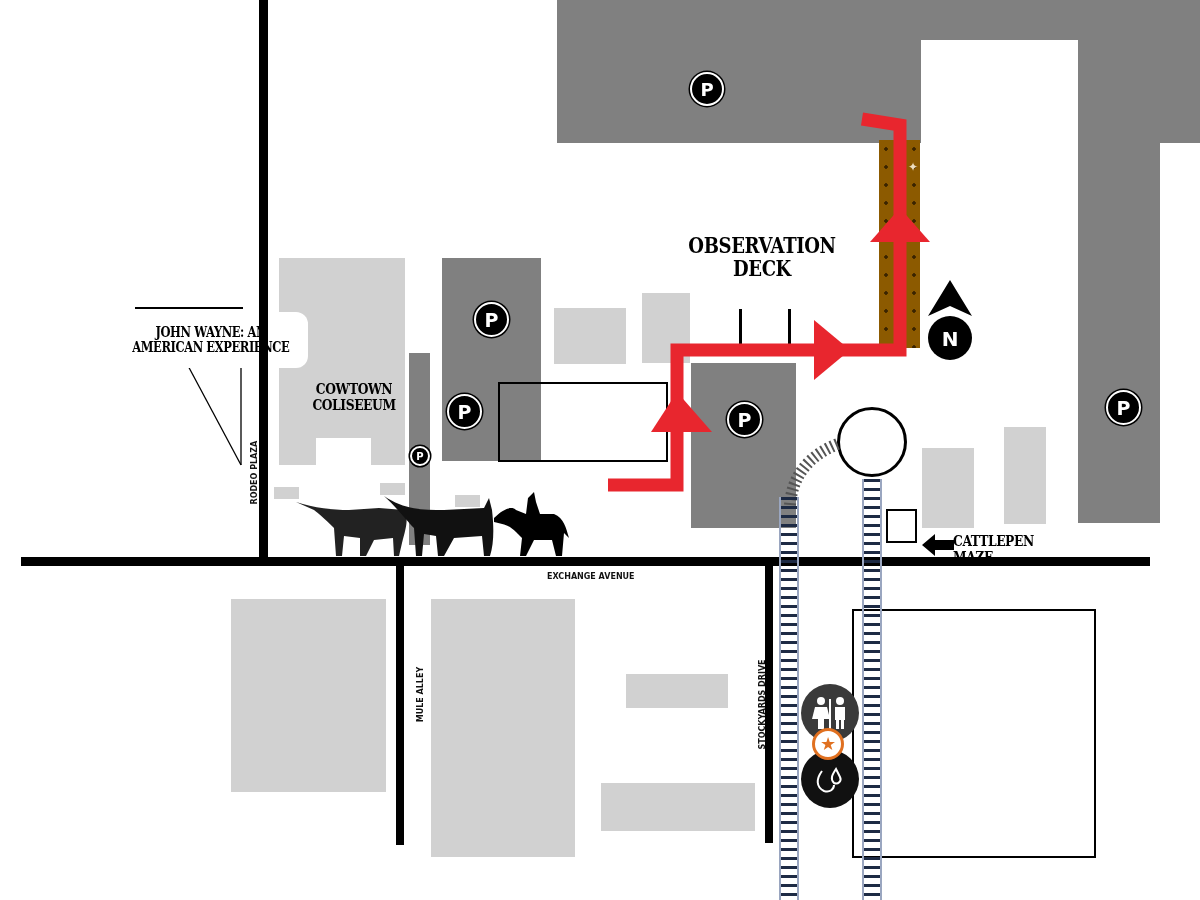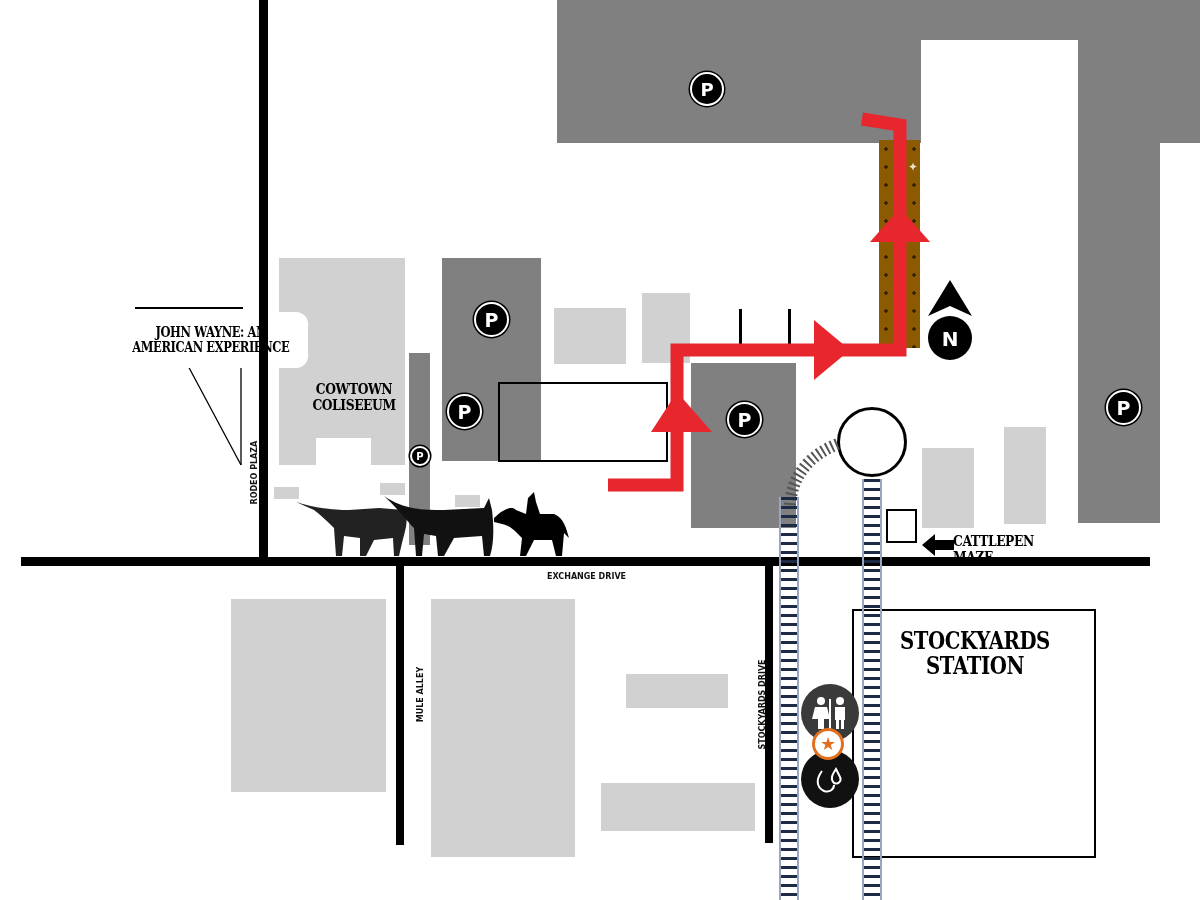--- a/index.html
+++ b/index.html
@@ -61,20 +61,26 @@
   <div class="abs bldg-light" style="left:554px;top:308px;width:72px;height:56px;"></div>
   <div class="abs bldg-light" style="left:642px;top:293px;width:48px;height:70px;"></div>
 
   <div class="abs" style="left:498px;top:382px;width:170px;height:80px;border:2px solid #000;box-sizing:border-box;"></div>
 
   <div class="abs bldg-dark" style="left:691px;top:363px;width:105px;height:165px;"></div>
   <div class="abs pin" style="left:727px;top:402px;width:31px;height:31px;font-size:19px;">
       <span>P</span>
     </div>
 
+  <div class="abs" style="left:672px;top:234px;width:180px;">
+    <div class="western" style="font-size:22px;">
+      <div>OBSERVATION</div>
+      <div>DECK</div>
+    </div>
+  </div>
   <div class="abs road" style="left:739px;top:309px;width:3px;height:36px;"></div>
   <div class="abs road" style="left:788px;top:309px;width:3px;height:36px;"></div>
 
   <svg class="abs" style="left:922px;top:276px;" width="56" height="90">
     <polygon points="28,4 6,40 28,30 50,40" fill="#000"></polygon>
     <circle cx="28" cy="62" r="22" fill="#000"></circle>
     <text x="28" y="70" text-anchor="middle" font-family="DejaVu Sans, sans-serif" font-weight="bold" font-size="20" fill="#fff">N</text>
   </svg>
 
   <div class="abs pin" style="left:1106px;top:390px;width:31px;height:31px;font-size:19px;">
@@ -117,37 +123,31 @@
     <path d="M2,14 C20,20 40,22 55,22 L85,20 L110,22 C115,30 112,40 108,55 L105,68 L100,68 L99,50 L80,52 L72,68 L66,68 L66,50 L50,48 L48,68 L42,68 L40,40 C30,30 25,26 20,22 Z" fill="#222"></path>
     <path d="M90,8 C110,22 130,22 150,22 L190,20 L195,10 L198,22 C200,40 200,55 196,68 L190,68 L188,48 L160,50 L150,68 L144,68 L142,48 L130,46 L128,68 L122,68 L120,40 C112,32 105,22 90,8 Z" fill="#111"></path>
     <path d="M200,30 C210,20 218,18 222,22 L232,26 L234,10 L240,4 L242,14 L246,26 L260,26 C270,30 272,40 275,50 L270,45 L268,68 L262,68 L258,52 L240,52 L232,68 L226,68 L228,50 L222,44 C214,36 208,36 200,34 Z" fill="#000"></path>
   </svg>
 
   <div class="abs road" style="left:21px;top:557px;width:1129px;height:9px;"></div>
   <div class="abs road" style="left:259px;top:0;width:9px;height:560px;"></div>
   <div class="abs road" style="left:396px;top:563px;width:8px;height:282px;"></div>
   <div class="abs road" style="left:765px;top:563px;width:8px;height:280px;"></div>
 
-  <div class="abs street-label" style="left:547px;top:572px;">EXCHANGE DRIVE</div>
+  <div class="abs street-label" style="left:547px;top:572px;">EXCHANGE AVENUE</div>
   <div class="abs street-label vert" style="left:224px;top:470px;width:60px;text-align:center;">RODEO PLAZA</div>
   <div class="abs street-label vert" style="left:390px;top:690px;width:60px;text-align:center;">MULE ALLEY</div>
   <div class="abs street-label vert" style="left:712px;top:700px;width:100px;text-align:center;">STOCKYARDS DRIVE</div>
 
   <div class="abs bldg-light" style="left:231px;top:599px;width:155px;height:193px;"></div>
   <div class="abs bldg-light" style="left:431px;top:599px;width:144px;height:258px;"></div>
   <div class="abs bldg-light" style="left:626px;top:674px;width:102px;height:34px;"></div>
   <div class="abs bldg-light" style="left:601px;top:783px;width:154px;height:48px;"></div>
 
   <div class="abs" style="left:852px;top:609px;width:244px;height:249px;border:2px solid #000;box-sizing:border-box;"></div>
-  <div class="abs" style="left:880px;top:628px;width:190px;">
-    <div class="western" style="font-size:24px;">
-      <div>STOCKYARDS</div>
-      <div>STATION</div>
-    </div>
-  </div>
 
   <svg class="abs" style="left:778px;top:437px;" width="70" height="70">
     <path d="M12,68 C14,40 30,18 62,6" fill="none" stroke="#555" stroke-width="12" stroke-dasharray="2 3"></path>
   </svg>
   <div class="abs track" style="left:779px;top:497px;width:20px;height:403px;"></div>
   <div class="abs track" style="left:862px;top:479px;width:20px;height:421px;"></div>
 
   <div class="abs" style="left:801px;top:684px;width:58px;height:58px;border-radius:50%;background:#3a3a3a;display:flex;align-items:center;justify-content:center;">
     <svg width="40" height="36">
       <circle cx="11" cy="6" r="4" fill="#fff"></circle>

